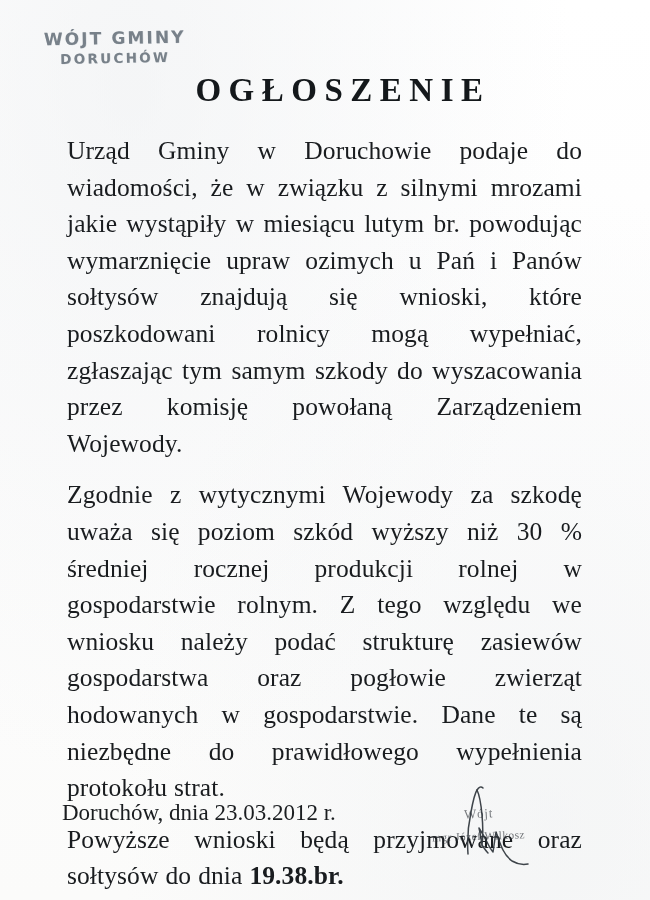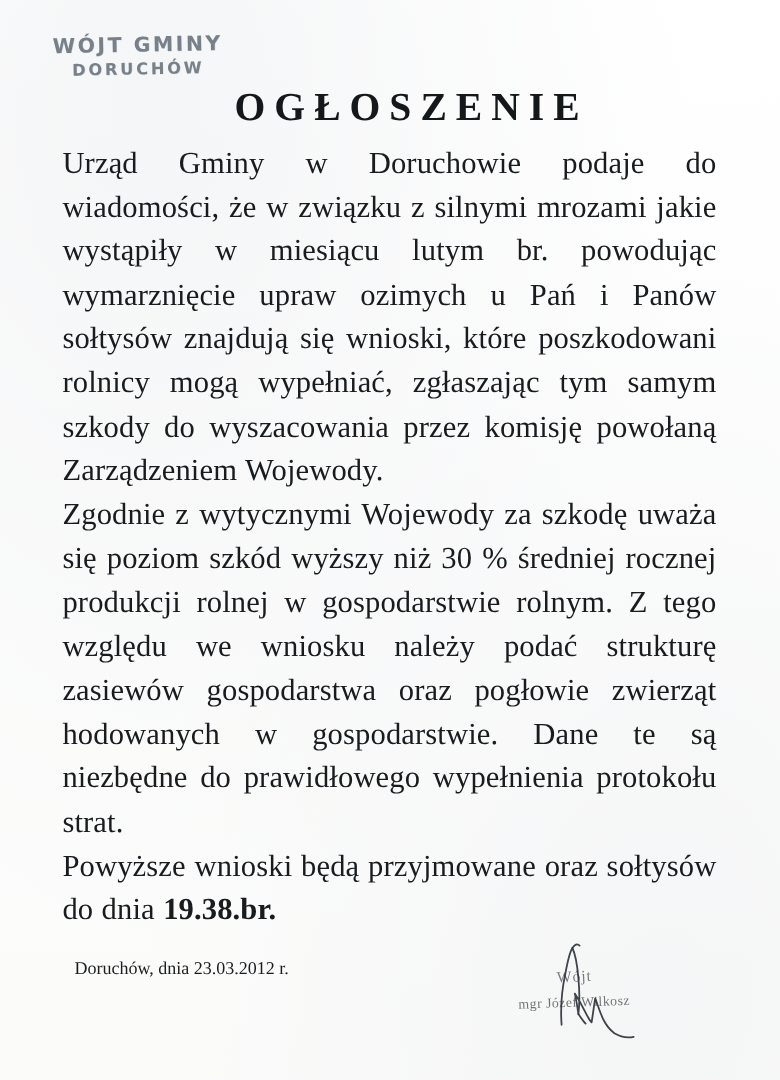--- a/index.html
+++ b/index.html
@@ -70,39 +70,39 @@
   }
 
   
   .body-block {
     position: absolute;
     left: 52px;
     top: 118px;
     width: 545px;
   }
   .para {
-    margin: 0;
+    margin: 15px;
     text-align: justify;
     text-align-last: left;
     font-size: 25.5px;
     line-height: 36.6px;
     color: #191c1f;
     letter-spacing: 0.1px;
     word-spacing: 0.5px;
     -webkit-hyphens: none;
     hyphens: none;
   }
   .para b { font-weight: 700; }
 
   
   .date-line {
     position: absolute;
     left: 62px;
     top: 800px;
-    font-size: 15px;
+    font-size: 23px;
     color: #1a1d20;
     white-space: nowrap;
   }
   .signature-block {
     position: absolute;
     left: 428px;
     top: 782px;
     width: 160px;
     height: 90px;
     color: #2b3036;

